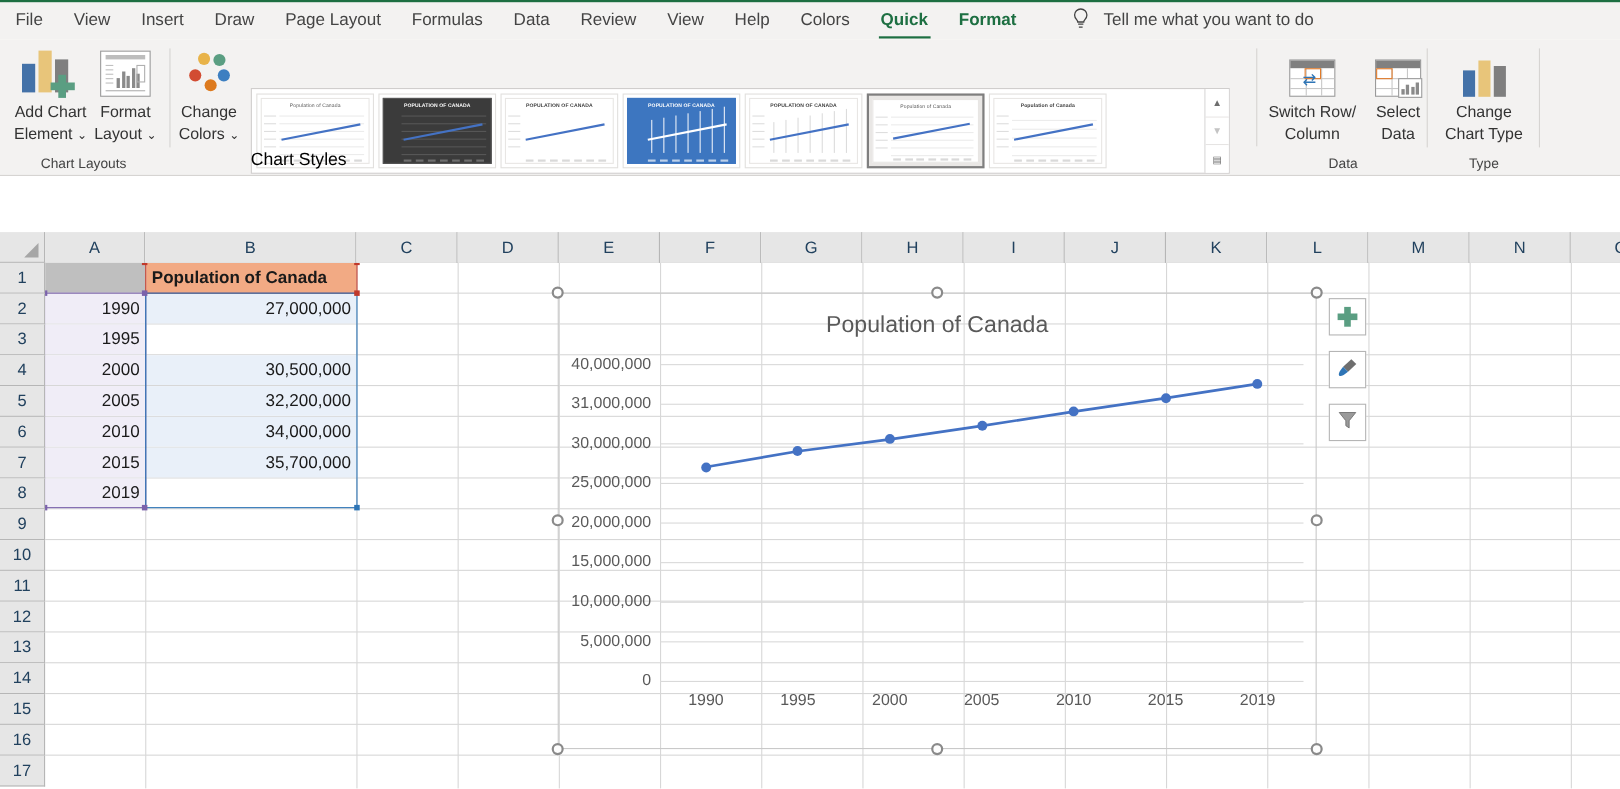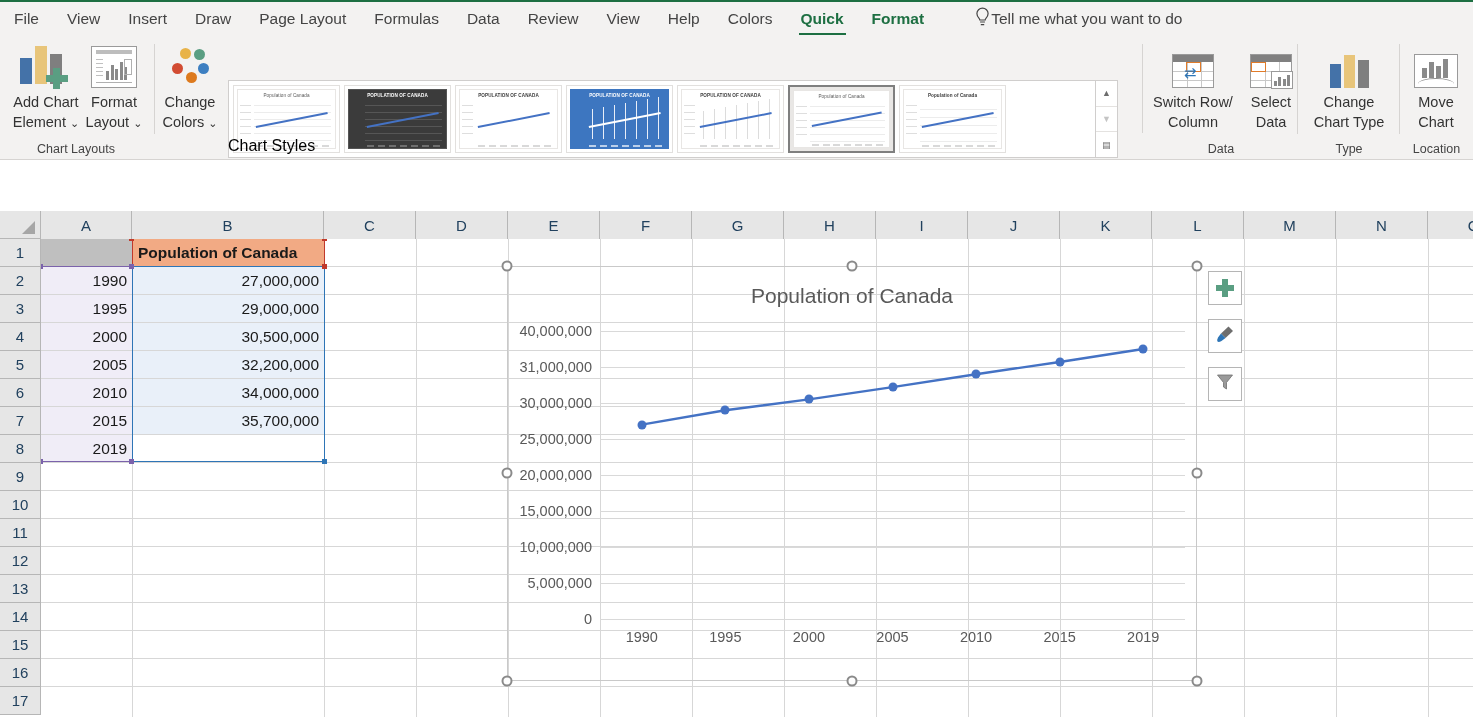--- a/index.html
+++ b/index.html
@@ -20,21 +20,21 @@
   .tab {
     position: relative; height: 36px; display: flex; align-items: center;
     padding: 0 14px; font-size: 15.5px; color: #444444; white-space: nowrap;
   }
   .tab.ctx { color: #1d6f42; font-weight: bold; }
   .tab.active { color: #1d6f42; font-weight: bold; }
   .tab.active::after {
     content: ""; position: absolute; left: 12px; right: 12px; bottom: 2px;
     height: 2.5px; background: #1d6f42;
   }
-  .tellme { display: flex; align-items: center; margin-left: 36px; }
+  .tellme { display: flex; align-items: center; margin-left: 36px; gap: 12px; }
   .tellme .lbl { font-size: 15.5px; color: #444; }
 
   
   .ribbon {
     position: absolute; left: 0; top: 36px; width: 1473px; height: 124px;
     background: #f3f2f1; border-bottom: 1px solid #d6d4d2;
   }
   .grp { position: absolute; top: 0; height: 124px; }
   .grp .grplabel {
     position: absolute; bottom: 4px; left: 0; width: 100%;
@@ -585,38 +585,20 @@
               <i class="c3"></i>
             </div>
         </div>
         <div class="txt">Change</div>
         <div class="txt" style="margin-top:0">Chart Type</div>
       </div>
       <div class="sep"></div>
       <div class="grplabel" style="width:102px">Type</div>
     </div>
 
-    <div class="grp" style="left:1400px; width:73px;">
-      <div class="bigbtn" style="left:-8px; width:88px;">
-        <div class="ico">
-          <div class="ic-mv">
-            <div class="mb">
-                <b style="height:10px"></b>
-                <b style="height:16px"></b>
-                <b style="height:12px"></b>
-                <b style="height:19px"></b>
-              </div>
-            <div class="curve"></div>
-          </div>
-        </div>
-        <div class="txt">Move</div>
-        <div class="txt" style="margin-top:0">Chart</div>
-      </div>
-      <div class="grplabel" style="width:73px">Location</div>
-    </div>
   </div>
 
   <div class="fbar">
     <div class="namebox">
       <span>Chart 2</span>
       <span class="cv">▼</span>
     </div>
     <div class="dots">
         <i></i>
         <i></i>
@@ -712,21 +694,20 @@
 
       <div class="cell num selA" style="left:0px; top:28px;  width:91px;">1990</div>
       <div class="cell num selA" style="left:0px; top:56px;  width:91px;">1995</div>
       <div class="cell num selA" style="left:0px; top:84px;  width:91px;">2000</div>
       <div class="cell num selA" style="left:0px; top:112px; width:91px;">2005</div>
       <div class="cell num selA" style="left:0px; top:140px; width:91px;">2010</div>
       <div class="cell num selA" style="left:0px; top:168px; width:91px;">2015</div>
       <div class="cell num selA" style="left:0px; top:196px; width:91px;">2019</div>
 
       <div class="cell num selB" style="left:92px; top:28px;  width:191px;">27,000,000</div>
-      <div class="cell num selB" style="left:92px; top:56px;  width:191px;">29,000,000</div>
       <div class="cell num selB" style="left:92px; top:84px;  width:191px;">30,500,000</div>
       <div class="cell num selB" style="left:92px; top:112px; width:191px;">32,200,000</div>
       <div class="cell num selB" style="left:92px; top:140px; width:191px;">34,000,000</div>
       <div class="cell num selB" style="left:92px; top:168px; width:191px;">35,700,000</div>
 
       <div class="selbox red" style="left:91px; top:-1px; width:193px; height:29px;"></div>
       <div class="selbox purple" style="left:-1px; top:27px; width:93px;  height:196px;"></div>
       <div class="selbox blue" style="left:91px; top:27px; width:193px; height:196px;"></div>
       <div class="handle-sq r" style="left:88px;  top:-3px;"></div>
       <div class="handle-sq r" style="left:281px; top:-3px;"></div>

